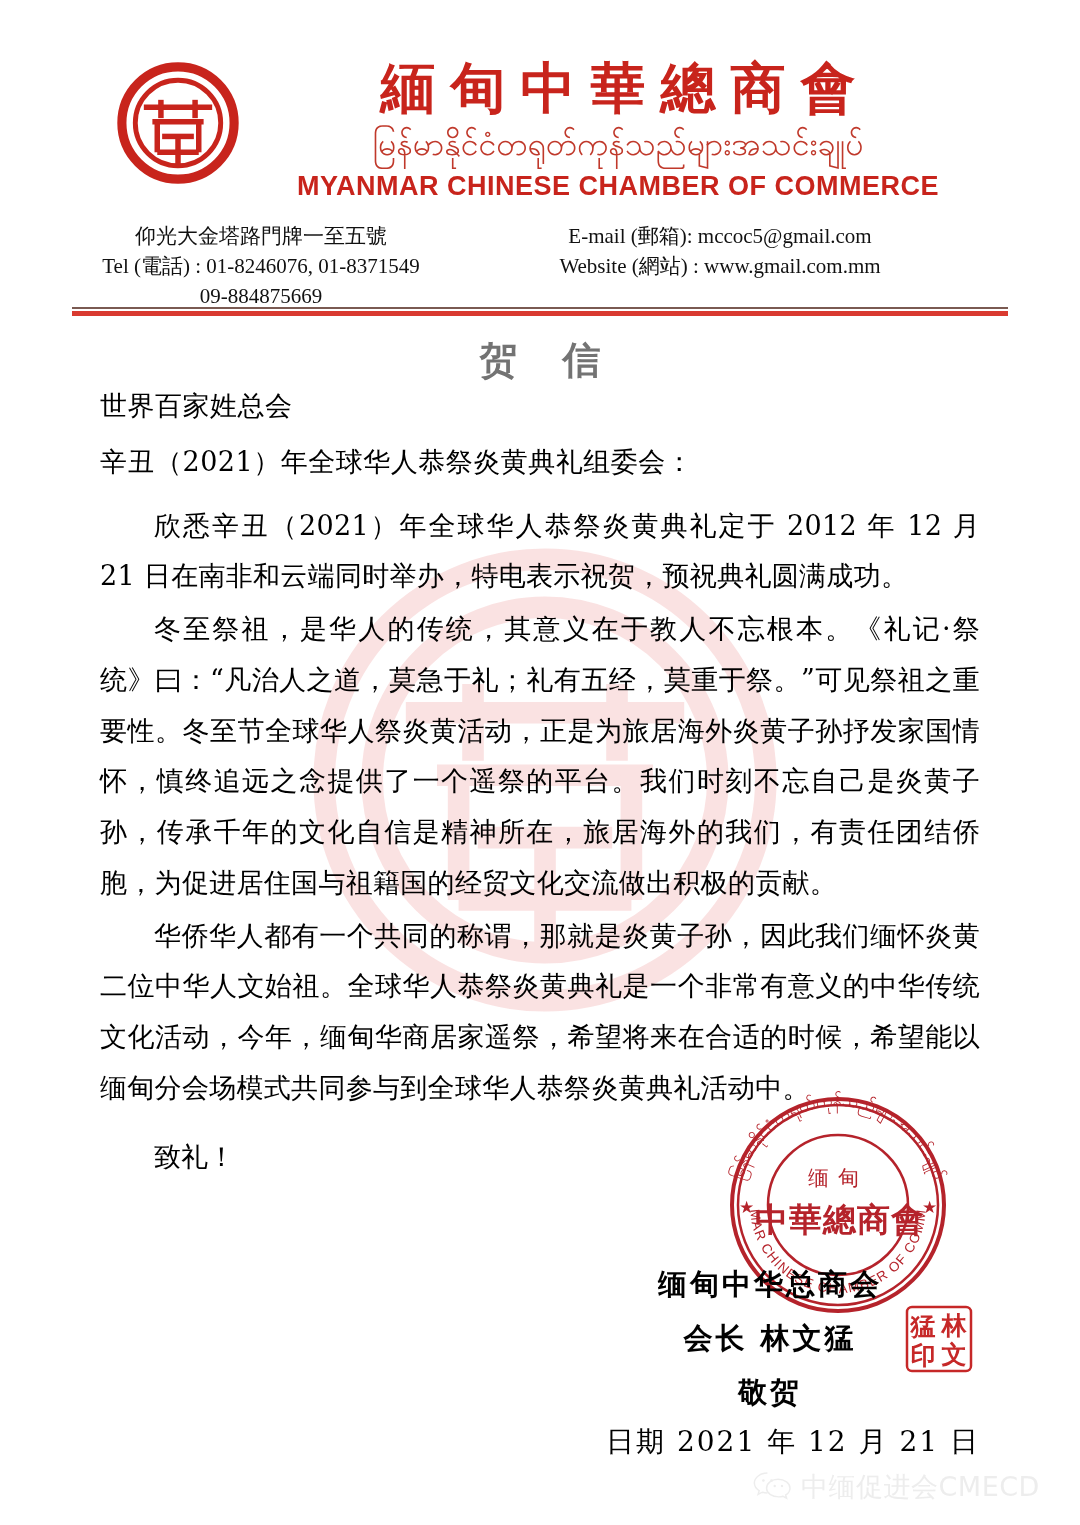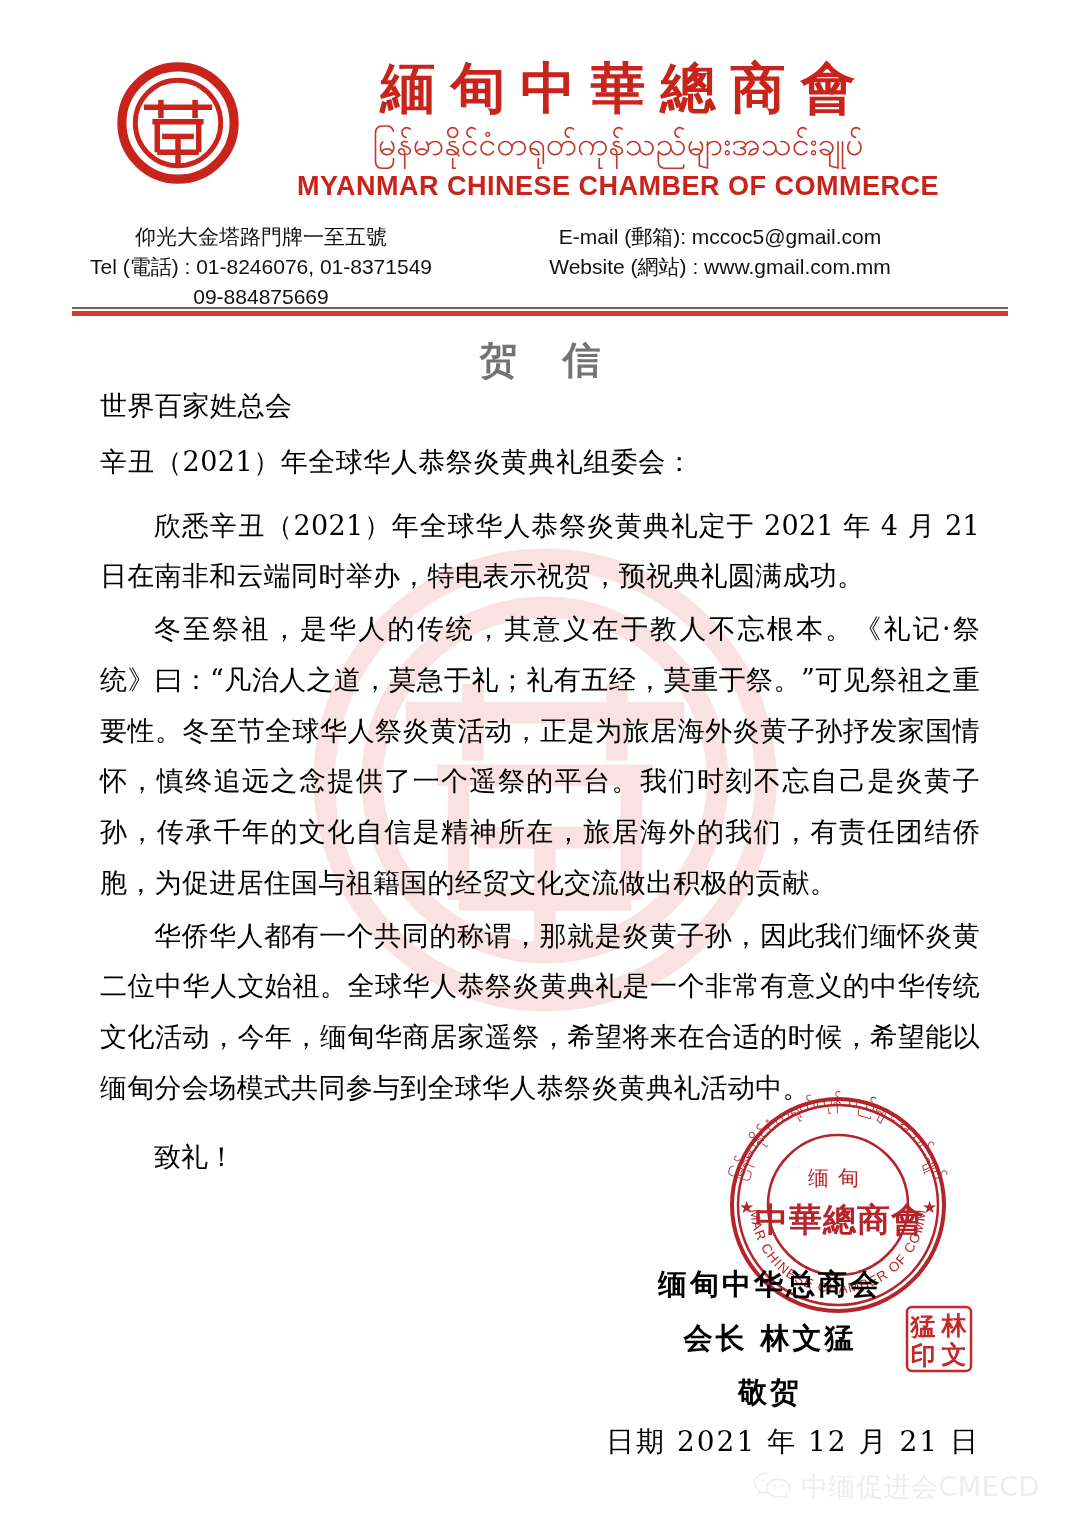--- a/index.html
+++ b/index.html
@@ -88,21 +88,21 @@
   }
 
   
   .contact {
     position: absolute;
     left: 0;
     top: 222px;
     width: 1080px;
     height: 78px;
     z-index: 3;
-    font-family: Liberation Sans, sans-serif;
+    font-family: Liberation Serif, serif;
     font-size: 21px;
     color: #111;
   }
   .contact-left {
     position: absolute;
     left: 76px;
     top: 0;
     width: 370px;
     text-align: center;
     line-height: 1.42;
@@ -352,21 +352,21 @@
     <div class="rule-thin"></div>
     <div class="rule-gap"></div>
     <div class="rule-thick"></div>
   </div>
 
   <div class="doc-title">贺 信</div>
 
   <div class="body-wrap">
     <div class="addressee">世界百家姓总会</div>
     <div class="addressee2">辛丑（2021）年全球华人恭祭炎黄典礼组委会：</div>
-    <p class="para">欣悉辛丑（2021）年全球华人恭祭炎黄典礼定于 2021 年 4 月 21 日在南非和云端同时举办，特电表示祝贺，预祝典礼圆满成功。</p>
+    <p class="para">欣悉辛丑（2021）年全球华人恭祭炎黄典礼定于 2012 年 12 月 21 日在南非和云端同时举办，特电表示祝贺，预祝典礼圆满成功。</p>
     <p class="para">冬至祭祖，是华人的传统，其意义在于教人不忘根本。《礼记·祭统》曰：“凡治人之道，莫急于礼；礼有五经，莫重于祭。”可见祭祖之重要性。冬至节全球华人祭炎黄活动，正是为旅居海外炎黄子孙抒发家国情怀，慎终追远之念提供了一个遥祭的平台。我们时刻不忘自己是炎黄子孙，传承千年的文化自信是精神所在，旅居海外的我们，有责任团结侨胞，为促进居住国与祖籍国的经贸文化交流做出积极的贡献。</p>
     <p class="para">华侨华人都有一个共同的称谓，那就是炎黄子孙，因此我们缅怀炎黄二位中华人文始祖。全球华人恭祭炎黄典礼是一个非常有意义的中华传统文化活动，今年，缅甸华商居家遥祭，希望将来在合适的时候，希望能以缅甸分会场模式共同参与到全球华人恭祭炎黄典礼活动中。</p>
     <div class="closing">致礼！</div>
   </div>
 
   <div class="sig-block">
 
     <div class="seal-wrap">
       <svg viewBox="0 0 240 240" width="240" height="240" aria-hidden="true">
         <defs>

